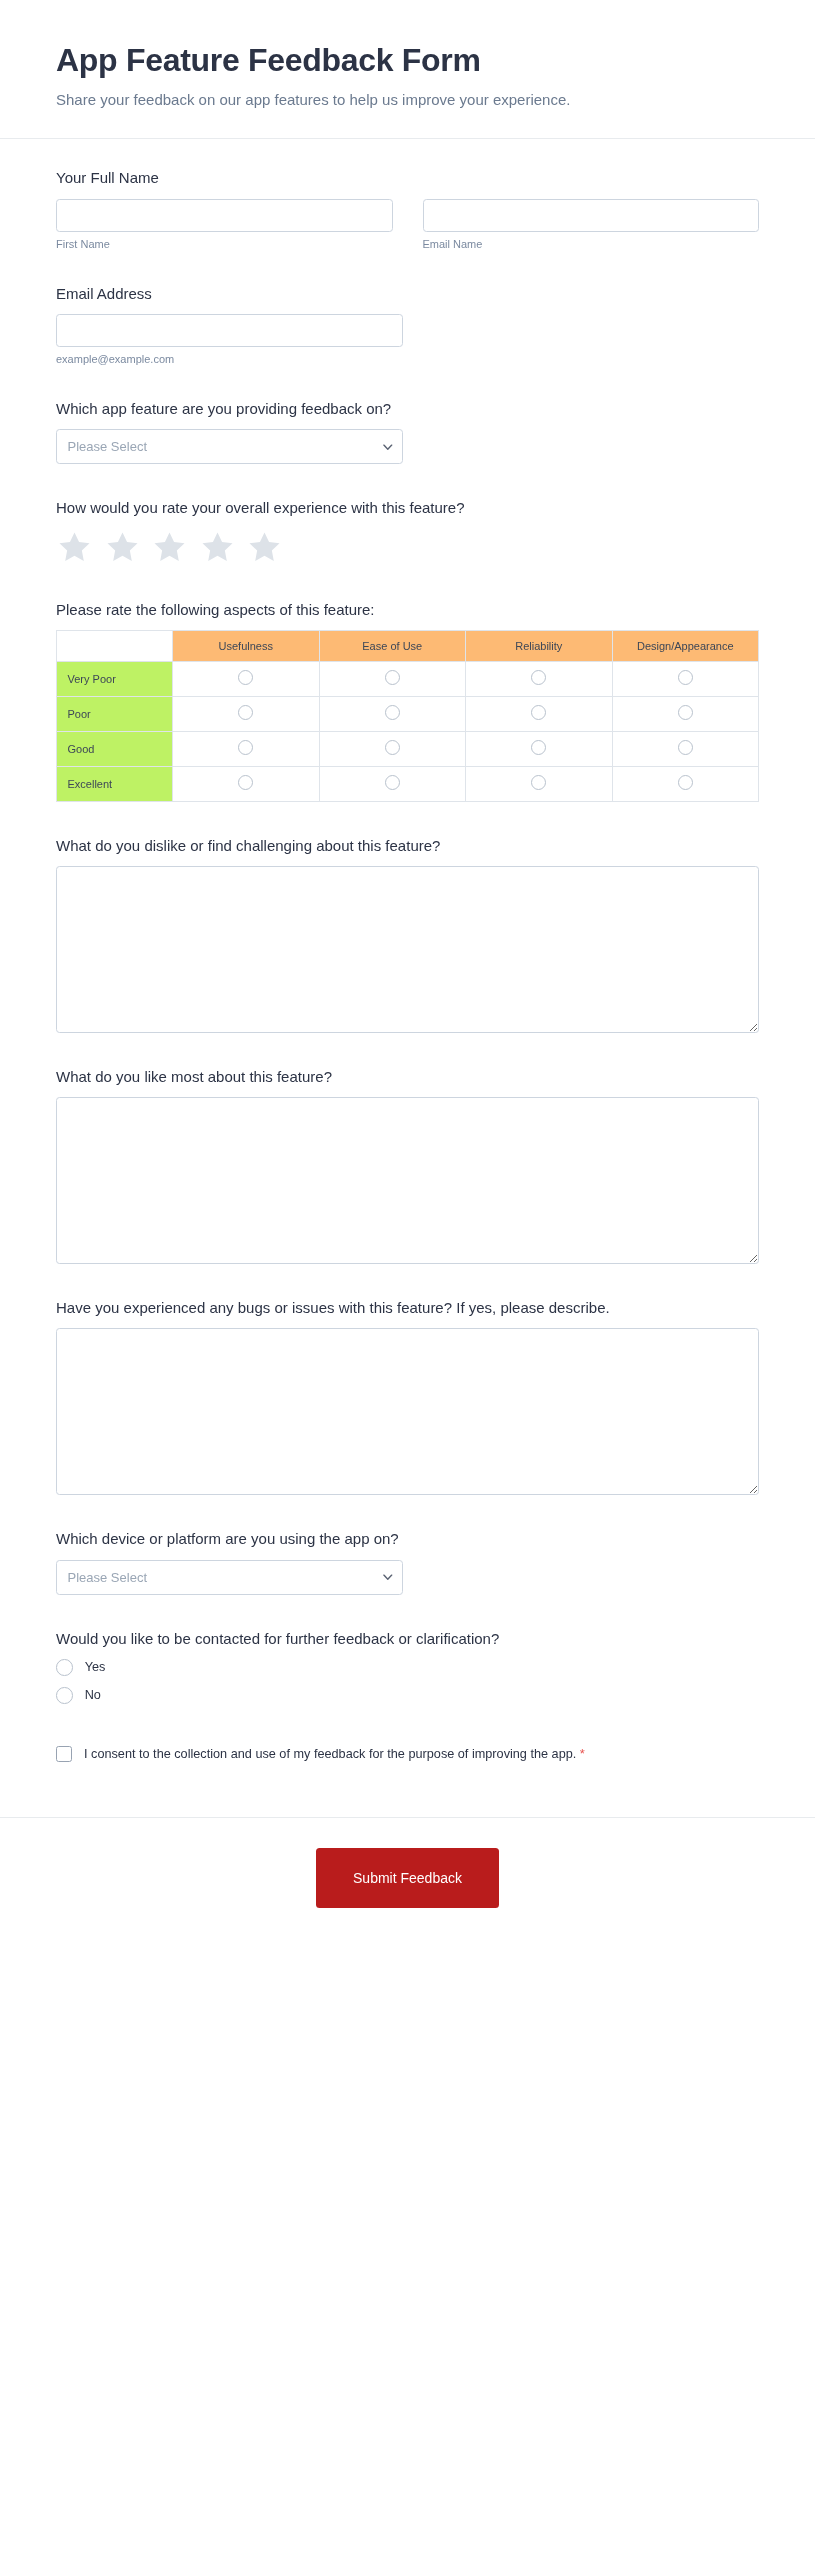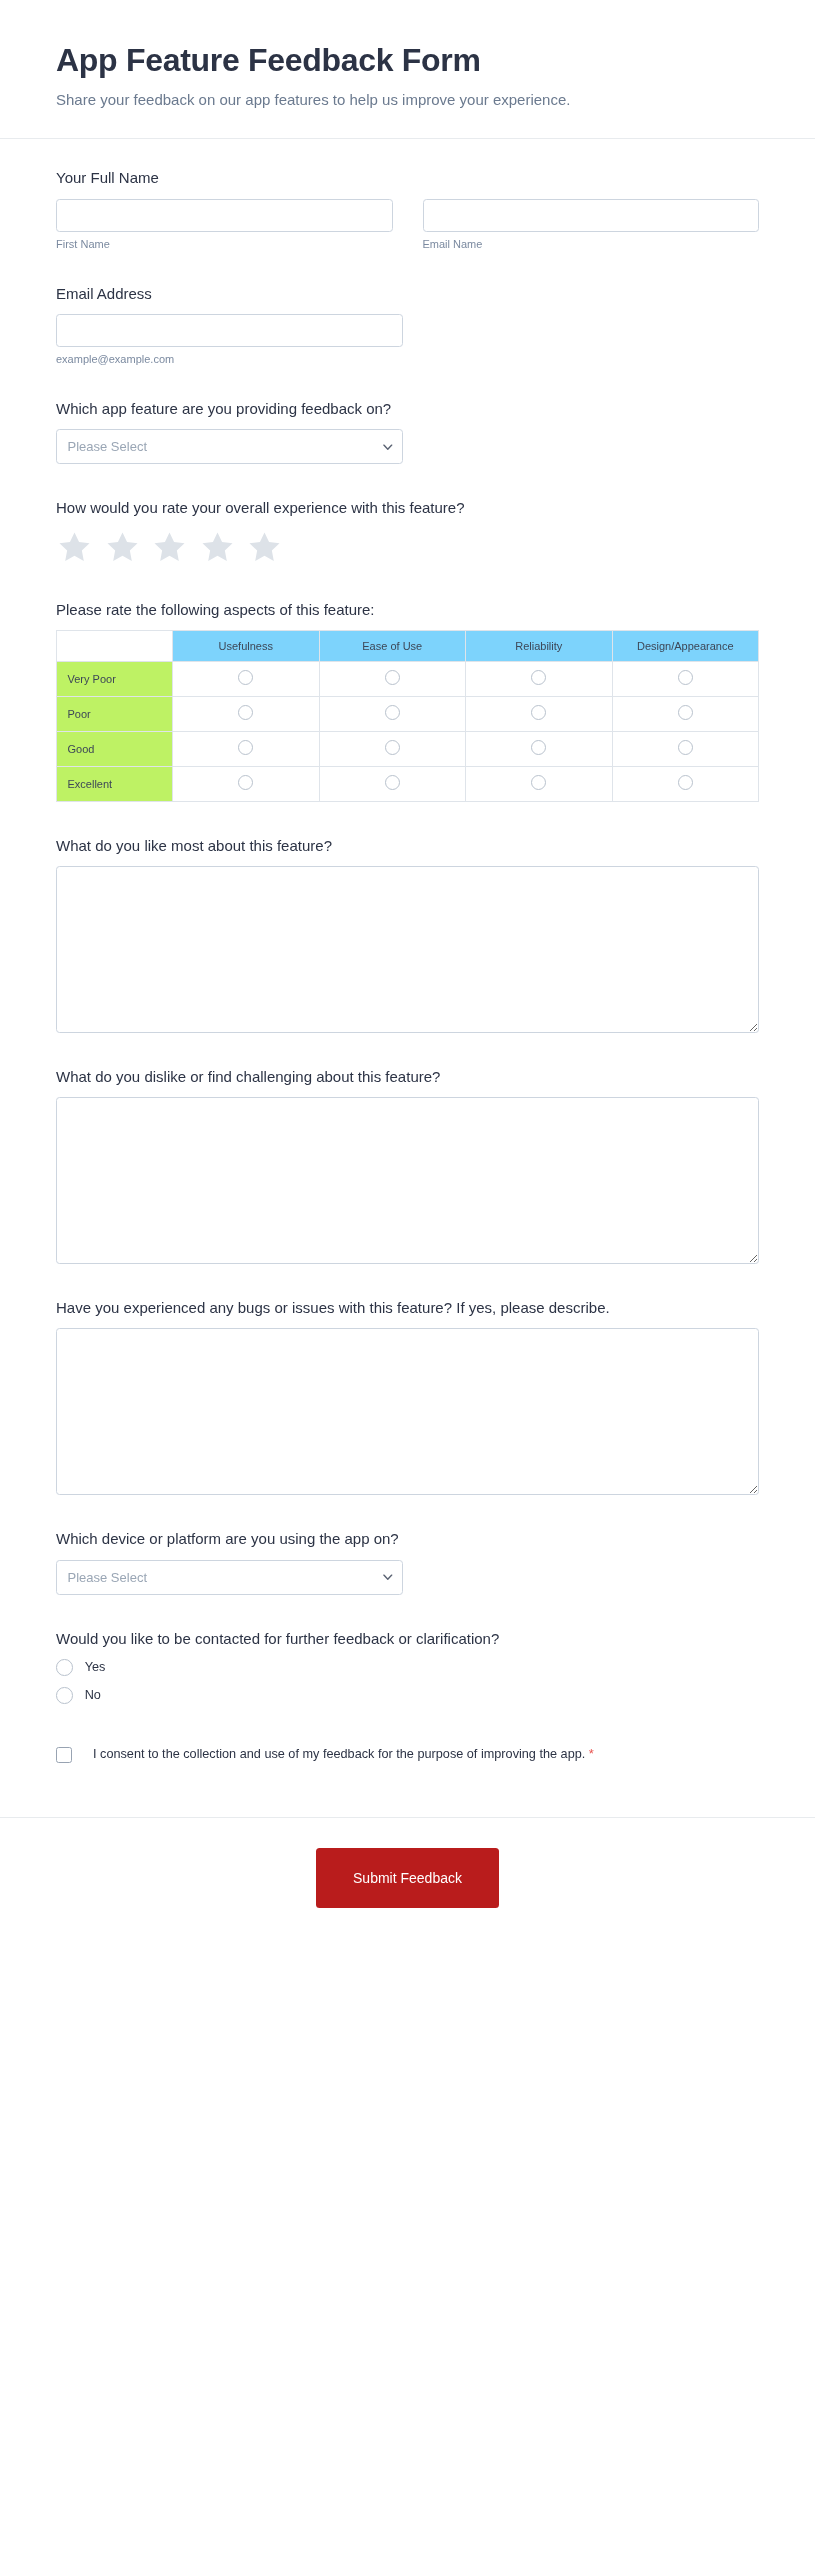--- a/index.html
+++ b/index.html
@@ -121,21 +121,21 @@
   
   .matrix {
     border-collapse: collapse;
     border: 0.9px solid #dfe4ea;
     width: 100%;
     max-width: 712px;
     margin-top: 12.3px;
     table-layout: fixed;
   }
   .matrix th {
-    background: #7dd3fc;
+    background: #fdba74;
     border: 0.9px solid #dfe4ea;
     font-size: 11px;
     font-weight: normal;
     color: #3d4757;
     padding: 8.8px 5.3px;
     text-align: center;
   }
   .matrix th.corner {
     background: #ffffff;
     border-top: none;
@@ -176,22 +176,22 @@
     width: 16.7px;
     height: 16.7px;
   }
   .radio-label {
     font-size: 12.7px;
     color: #2c3345;
   }
   
   .consent-row {
     display: flex;
-    align-items: center;
-    gap: 21px;
+    align-items: flex-start;
+    gap: 12px;
     margin-top: 40px;
     margin-bottom: 5.3px;
     max-width: 614px;
   }
   .checkbox-box {
     width: 16px;
     height: 16px;
     border: 0.9px solid #98a3b2;
     border-radius: 2.6px;
     background: #ffffff;
@@ -339,26 +339,26 @@
             <td class="cell"><span class="radio-circle"></span></td>
             <td class="cell"><span class="radio-circle"></span></td>
             <td class="cell"><span class="radio-circle"></span></td>
             <td class="cell"><span class="radio-circle"></span></td>
           </tr>
         </tbody>
       </table>
     </div>
 
     <div class="field-block">
+      <label class="field-label">What do you dislike or find challenging about this feature?</label>
+      <textarea class="text-area" placeholder="" style=""></textarea>
+    </div>
+
+    <div class="field-block">
       <label class="field-label">What do you like most about this feature?</label>
-      <textarea class="text-area" placeholder="" style=""></textarea>
-    </div>
-
-    <div class="field-block">
-      <label class="field-label">What do you dislike or find challenging about this feature?</label>
       <textarea class="text-area" placeholder="" style=""></textarea>
     </div>
 
     <div class="field-block">
       <label class="field-label">Have you experienced any bugs or issues with this feature? If yes, please describe.</label>
       <textarea class="text-area" placeholder="" style=""></textarea>
     </div>
 
 
     <div class="field-block">

